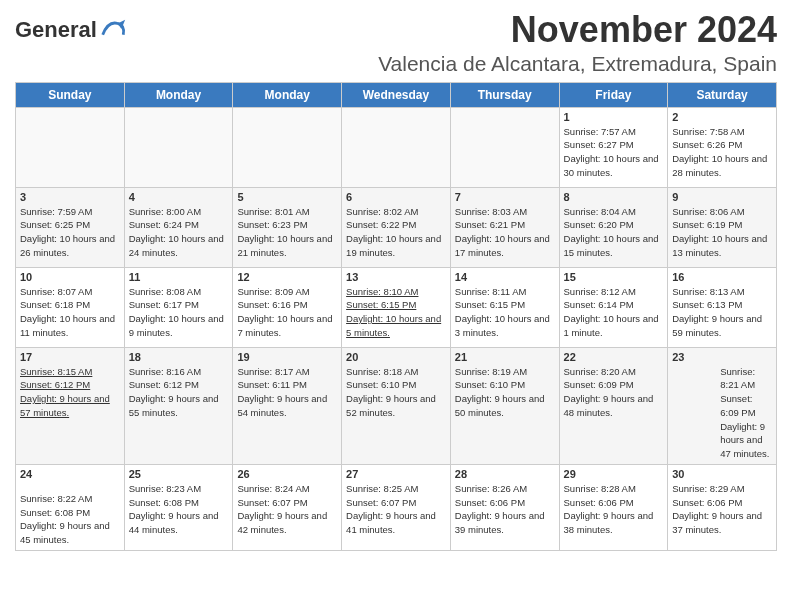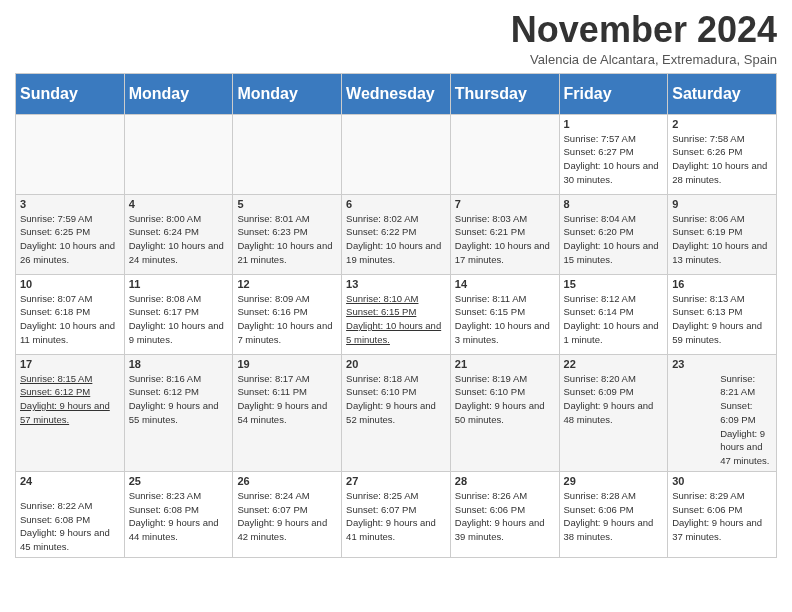--- a/index.html
+++ b/index.html
@@ -35,36 +35,36 @@
     .title-block {
       text-align: right;
     }
     .calendar-title {
       font-size: 36px;
       font-weight: bold;
       color: #333;
       line-height: 1.1;
     }
     .calendar-subtitle {
-      font-size: 13px;
+      font-size: 21px;
       color: #555;
       margin-top: 2px;
     }
     .calendar-table {
       width: 100%;
       border-collapse: collapse;
       margin-top: 6px;
     }
     .calendar-table th {
       background-color: #3a7abf;
       color: #fff;
-      font-size: 16px;
+      font-size: 12px;
       font-weight: bold;
-      padding: 11px 4px;
-      text-align: left;
+      padding: 5px 4px;
+      text-align: center;
       border: 1px solid #ccc;
     }
     .calendar-table td {
       vertical-align: top;
       font-size: 10px;
       color: #333;
       padding: 3px 4px;
       border: 1px solid #ccc;
       height: 80px;
       width: calc(100% / 7);
@@ -87,20 +87,27 @@
       line-height: 1.45;
       color: #333;
     }
   </style>
 </head>
 <body>
 
 <div class="header-section">
   <div class="logo">
     <div>
+      <div style="display:flex;align-items:center;">
+        <span class="logo-text">General</span>
+        <svg class="logo-icon" viewBox="0 0 30 30" xmlns="http://www.w3.org/2000/svg">
+          <path d="M4 20 Q10 5 20 8 Q28 10 26 20" fill="none" stroke="#3a7abf" stroke-width="3"></path>
+          <path d="M20 8 L28 4 L24 14 Z" fill="#3a7abf"></path>
+        </svg>
+      </div>
     </div>
   </div>
   <div class="title-block">
     <div class="calendar-title">November 2024</div>
     <div class="calendar-subtitle">Valencia de Alcantara, Extremadura, Spain</div>
   </div>
 </div>
 
 <table class="calendar-table">
   <thead>

